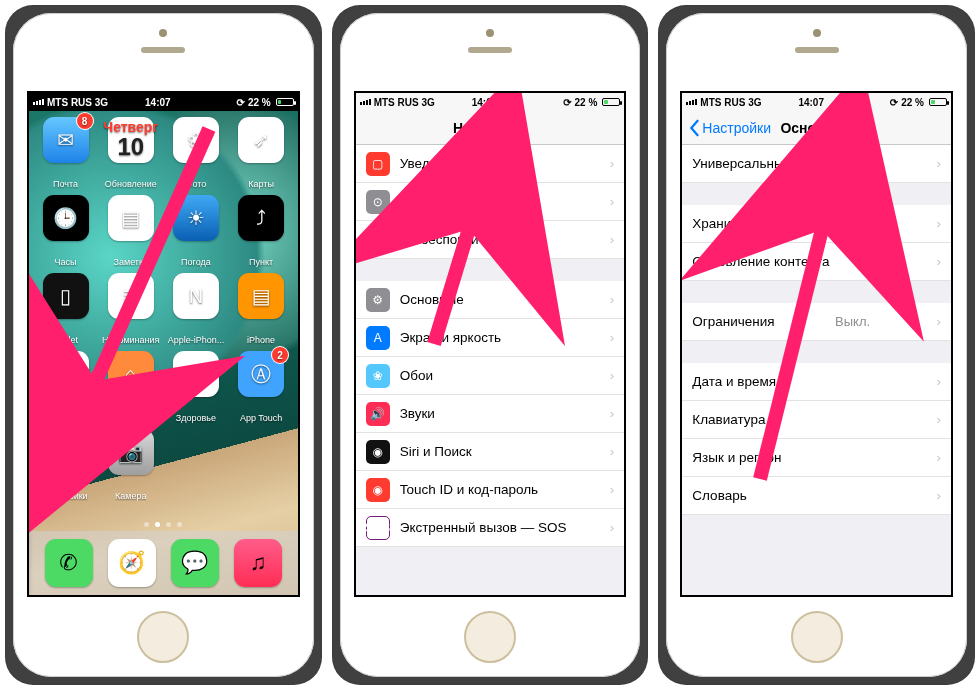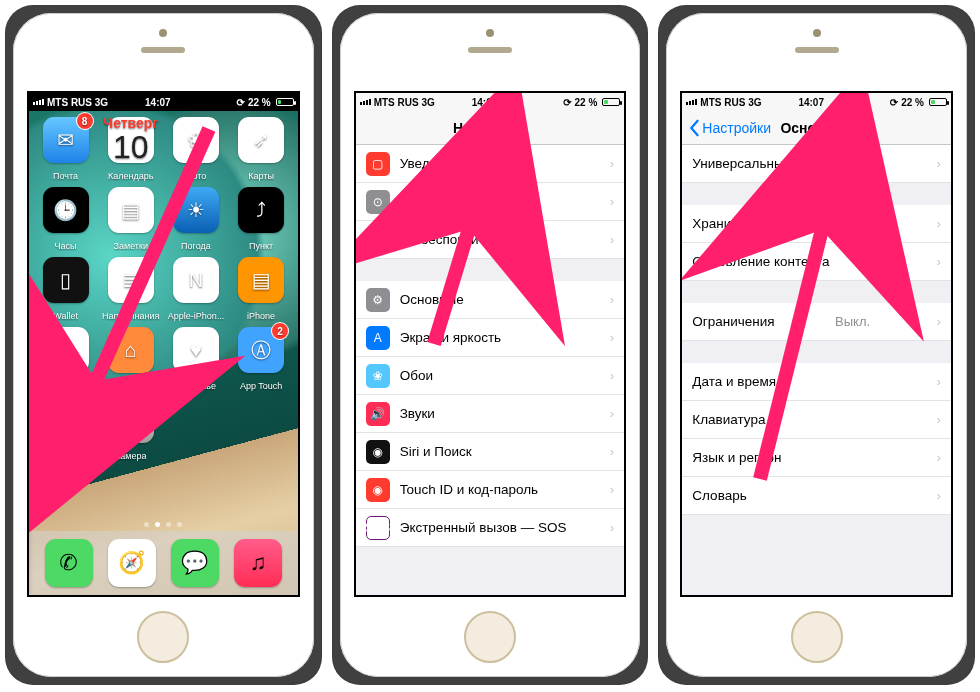--- a/index.html
+++ b/index.html
@@ -120,38 +120,38 @@
     grid-template-columns:repeat(4,1fr);
     gap:6px 4px;
     padding:6px 6px 0;
   }
   .app{
     display:flex;flex-direction:column;align-items:center;
     color:#fff;font-size:9px;font-weight:500;
     text-shadow:0 1px 2px rgba(0,0,0,.6);
   }
   .app .tile{width:46px;height:46px;border-radius:11px;position:relative;display:flex;align-items:center;justify-content:center;font-size:20px;color:#fff;box-shadow:0 1px 2px rgba(0,0,0,.3)}
-  .app .lbl{margin-top:8px;white-space:nowrap;overflow:hidden;text-overflow:ellipsis;max-width:60px}
+  .app .lbl{margin-top:16px;white-space:nowrap;overflow:hidden;text-overflow:ellipsis;max-width:60px}
   .badge{position:absolute;top:-4px;right:-4px;min-width:16px;height:16px;background:#ff3b30;color:#fff;border-radius:8px;font-size:10px;font-weight:700;display:flex;align-items:center;justify-content:center;padding:0 3px;box-shadow:0 0 0 1px #fff}
   .dock{
     position:absolute;left:0;right:0;bottom:0;height:64px;
     background:rgba(210,210,210,.55);
     backdrop-filter:blur(2px);
     display:flex;justify-content:space-around;align-items:center;padding:0 8px;
   }
   .dock .tile{width:48px;height:48px;border-radius:11px;display:flex;align-items:center;justify-content:center;font-size:22px;box-shadow:0 1px 2px rgba(0,0,0,.3)}
   .dots{position:absolute;left:0;right:0;bottom:68px;display:flex;justify-content:center;gap:6px}
   .dots i{width:5px;height:5px;border-radius:50%;background:rgba(255,255,255,.45)}
   .dots i.on{background:#fff}
 
   
   .c-mail{background:linear-gradient(#66c7ff,#1e83e8)}
   .c-cal{background:#fff;color:#ff3b30;flex-direction:column}
   .c-cal .dow{font-size:14px;color:#ff3b30;font-weight:600}
-  .c-cal .dn{font-size:32px;color:#222;font-weight:400;margin-top:-2px}
+  .c-cal .dn{font-size:24px;color:#222;font-weight:700;margin-top:-2px}
   .c-photo{background:#fff;color:#000}
   .c-maps{background:#fff;color:#007aff}
   .c-clock{background:#000}
   .c-notes{background:#fff;color:#f5b500}
   .c-weather{background:linear-gradient(#3fa9f5,#0a5fb3)}
   .c-stocks{background:#000}
   .c-wallet{background:#111}
   .c-remind{background:#fff;color:#444}
   .c-news{background:#fff;color:#ff3b30}
   .c-ibooks{background:#ff9500}
@@ -237,21 +237,21 @@
         <div class="icon-grid">
           <div class="app">
               <div class="tile c-mail">✉<span class="badge">8</span></div>
               <span class="lbl">Почта</span>
             </div>
           <div class="app">
               <div class="tile c-cal">
                 <span class="dow">Четверг</span>
                 <span class="dn">10</span>
               </div>
-              <span class="lbl">Календарь</span>
+              <span class="lbl">Обновление</span>
             </div>
           <div class="app">
               <div class="tile c-photo">❀</div>
               <span class="lbl">Фото</span>
             </div>
           <div class="app">
               <div class="tile c-maps">➶</div>
               <span class="lbl">Карты</span>
             </div>
 

